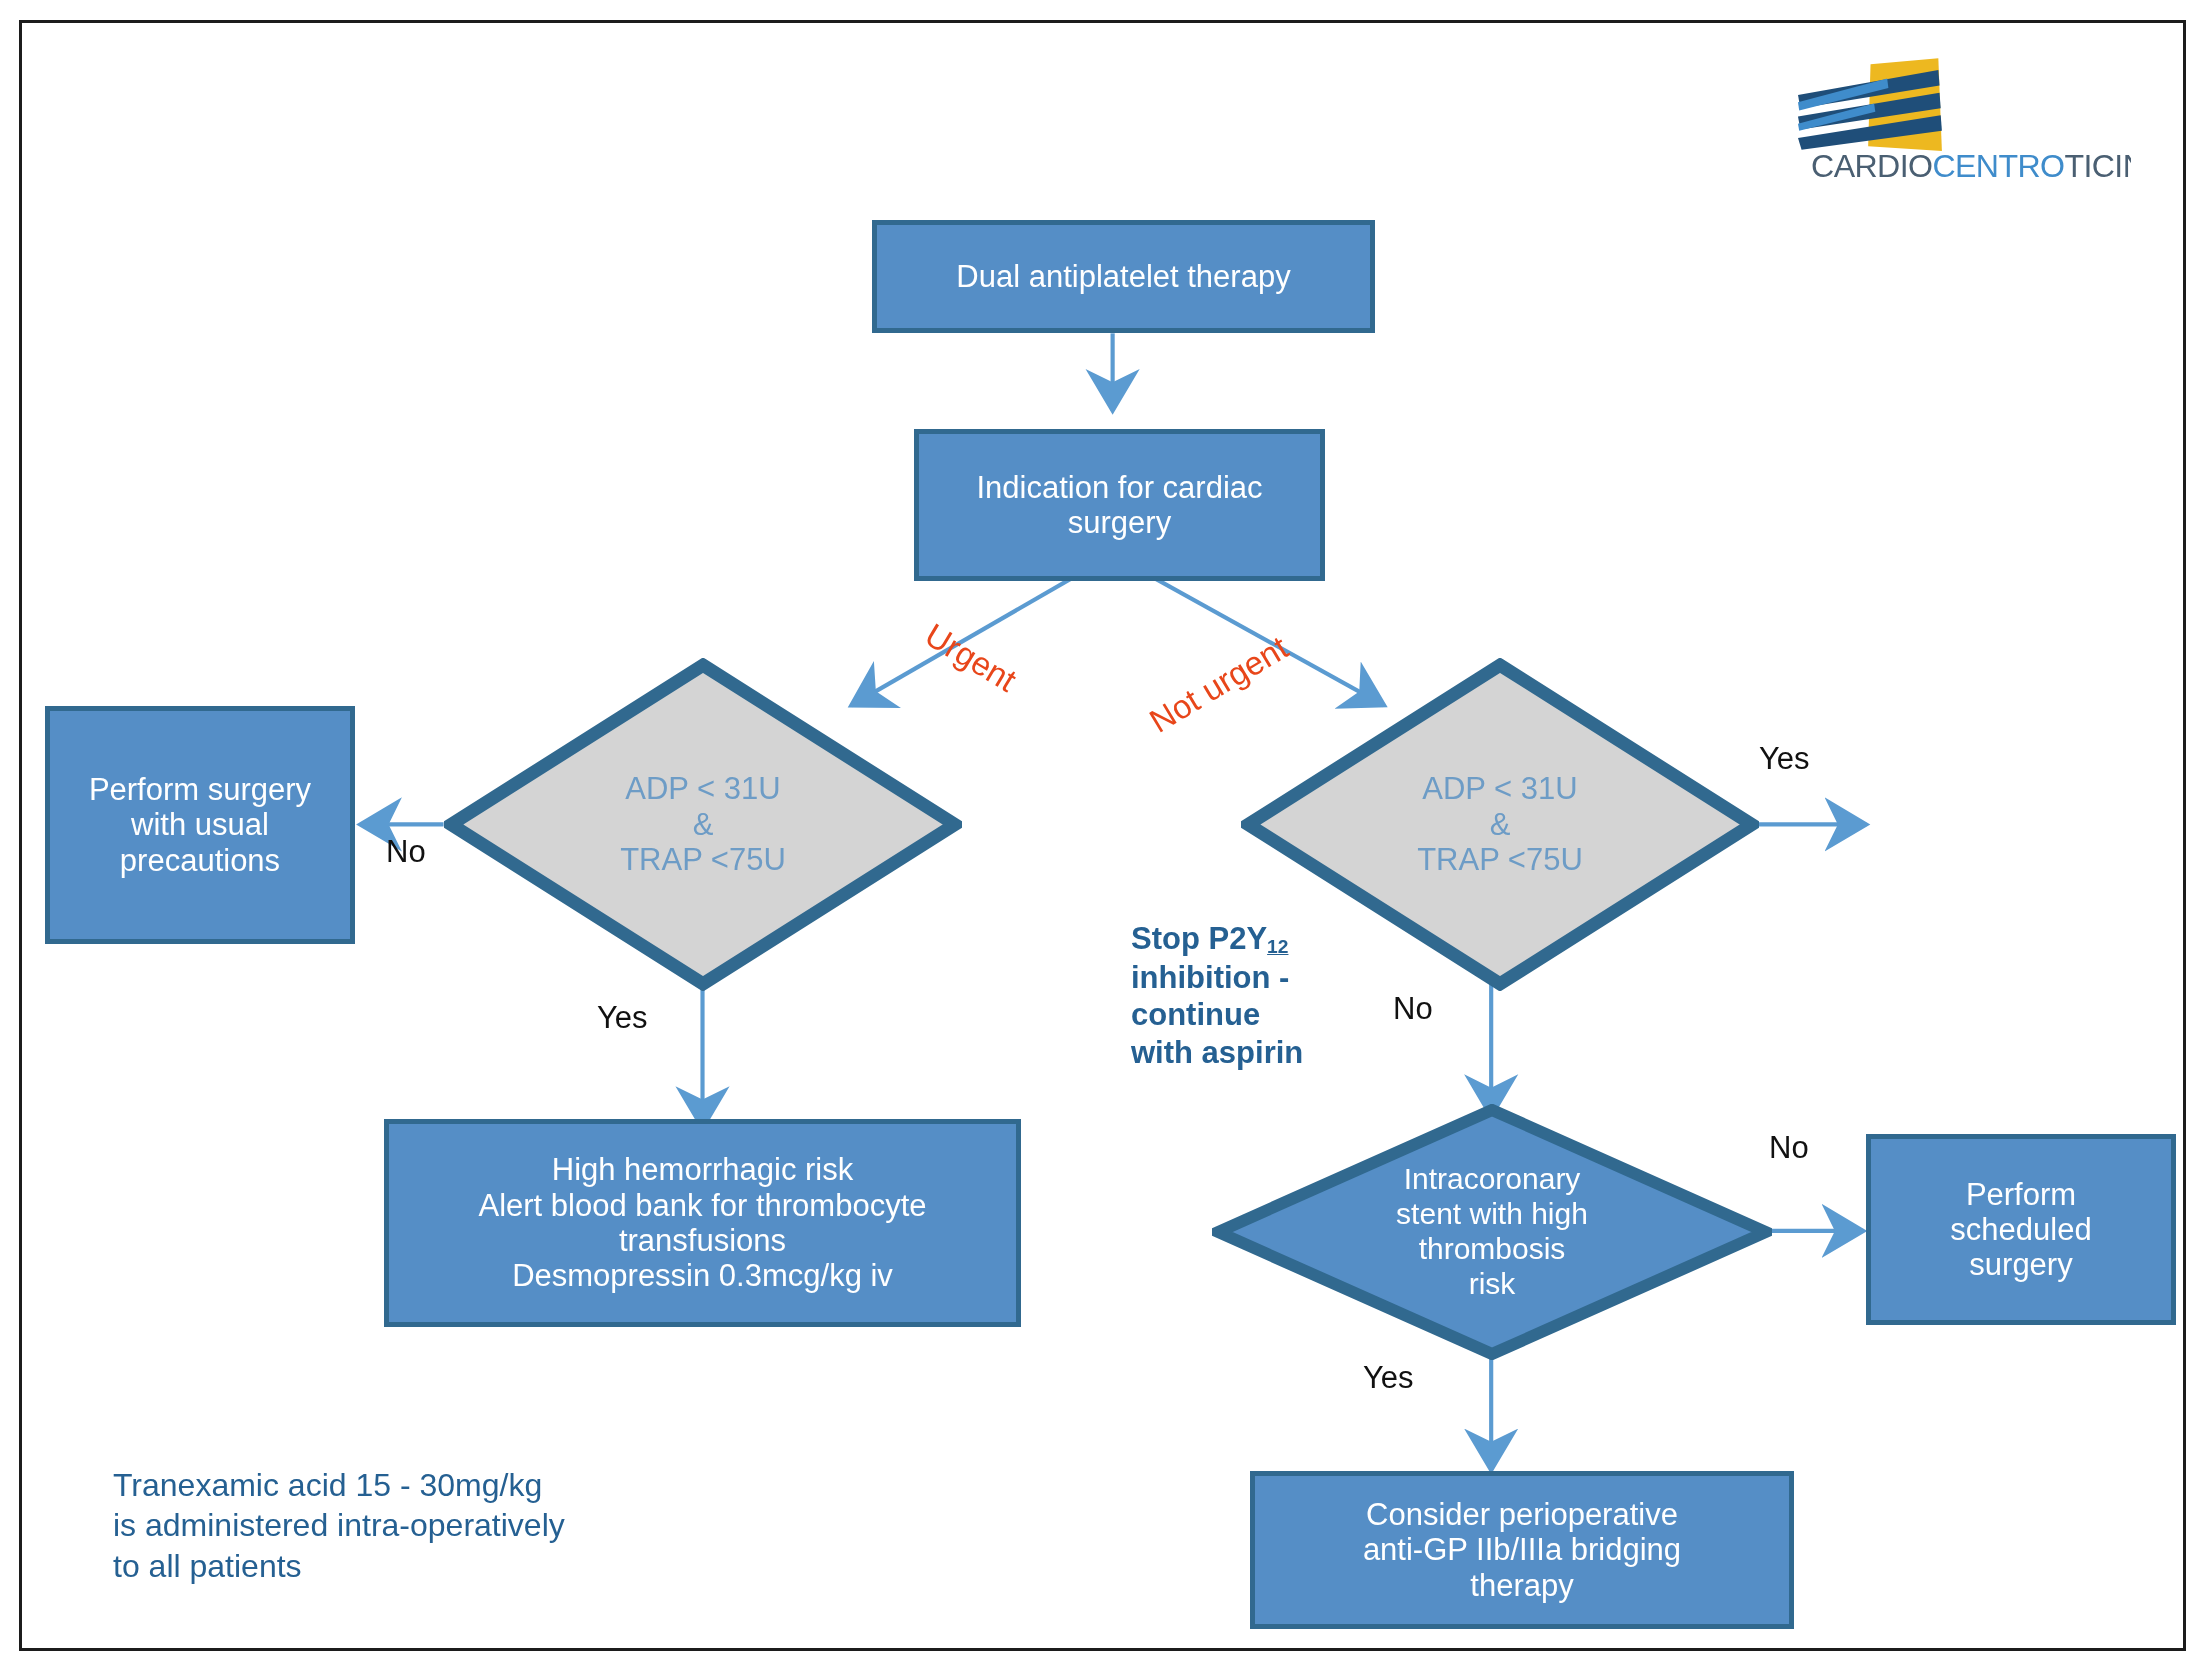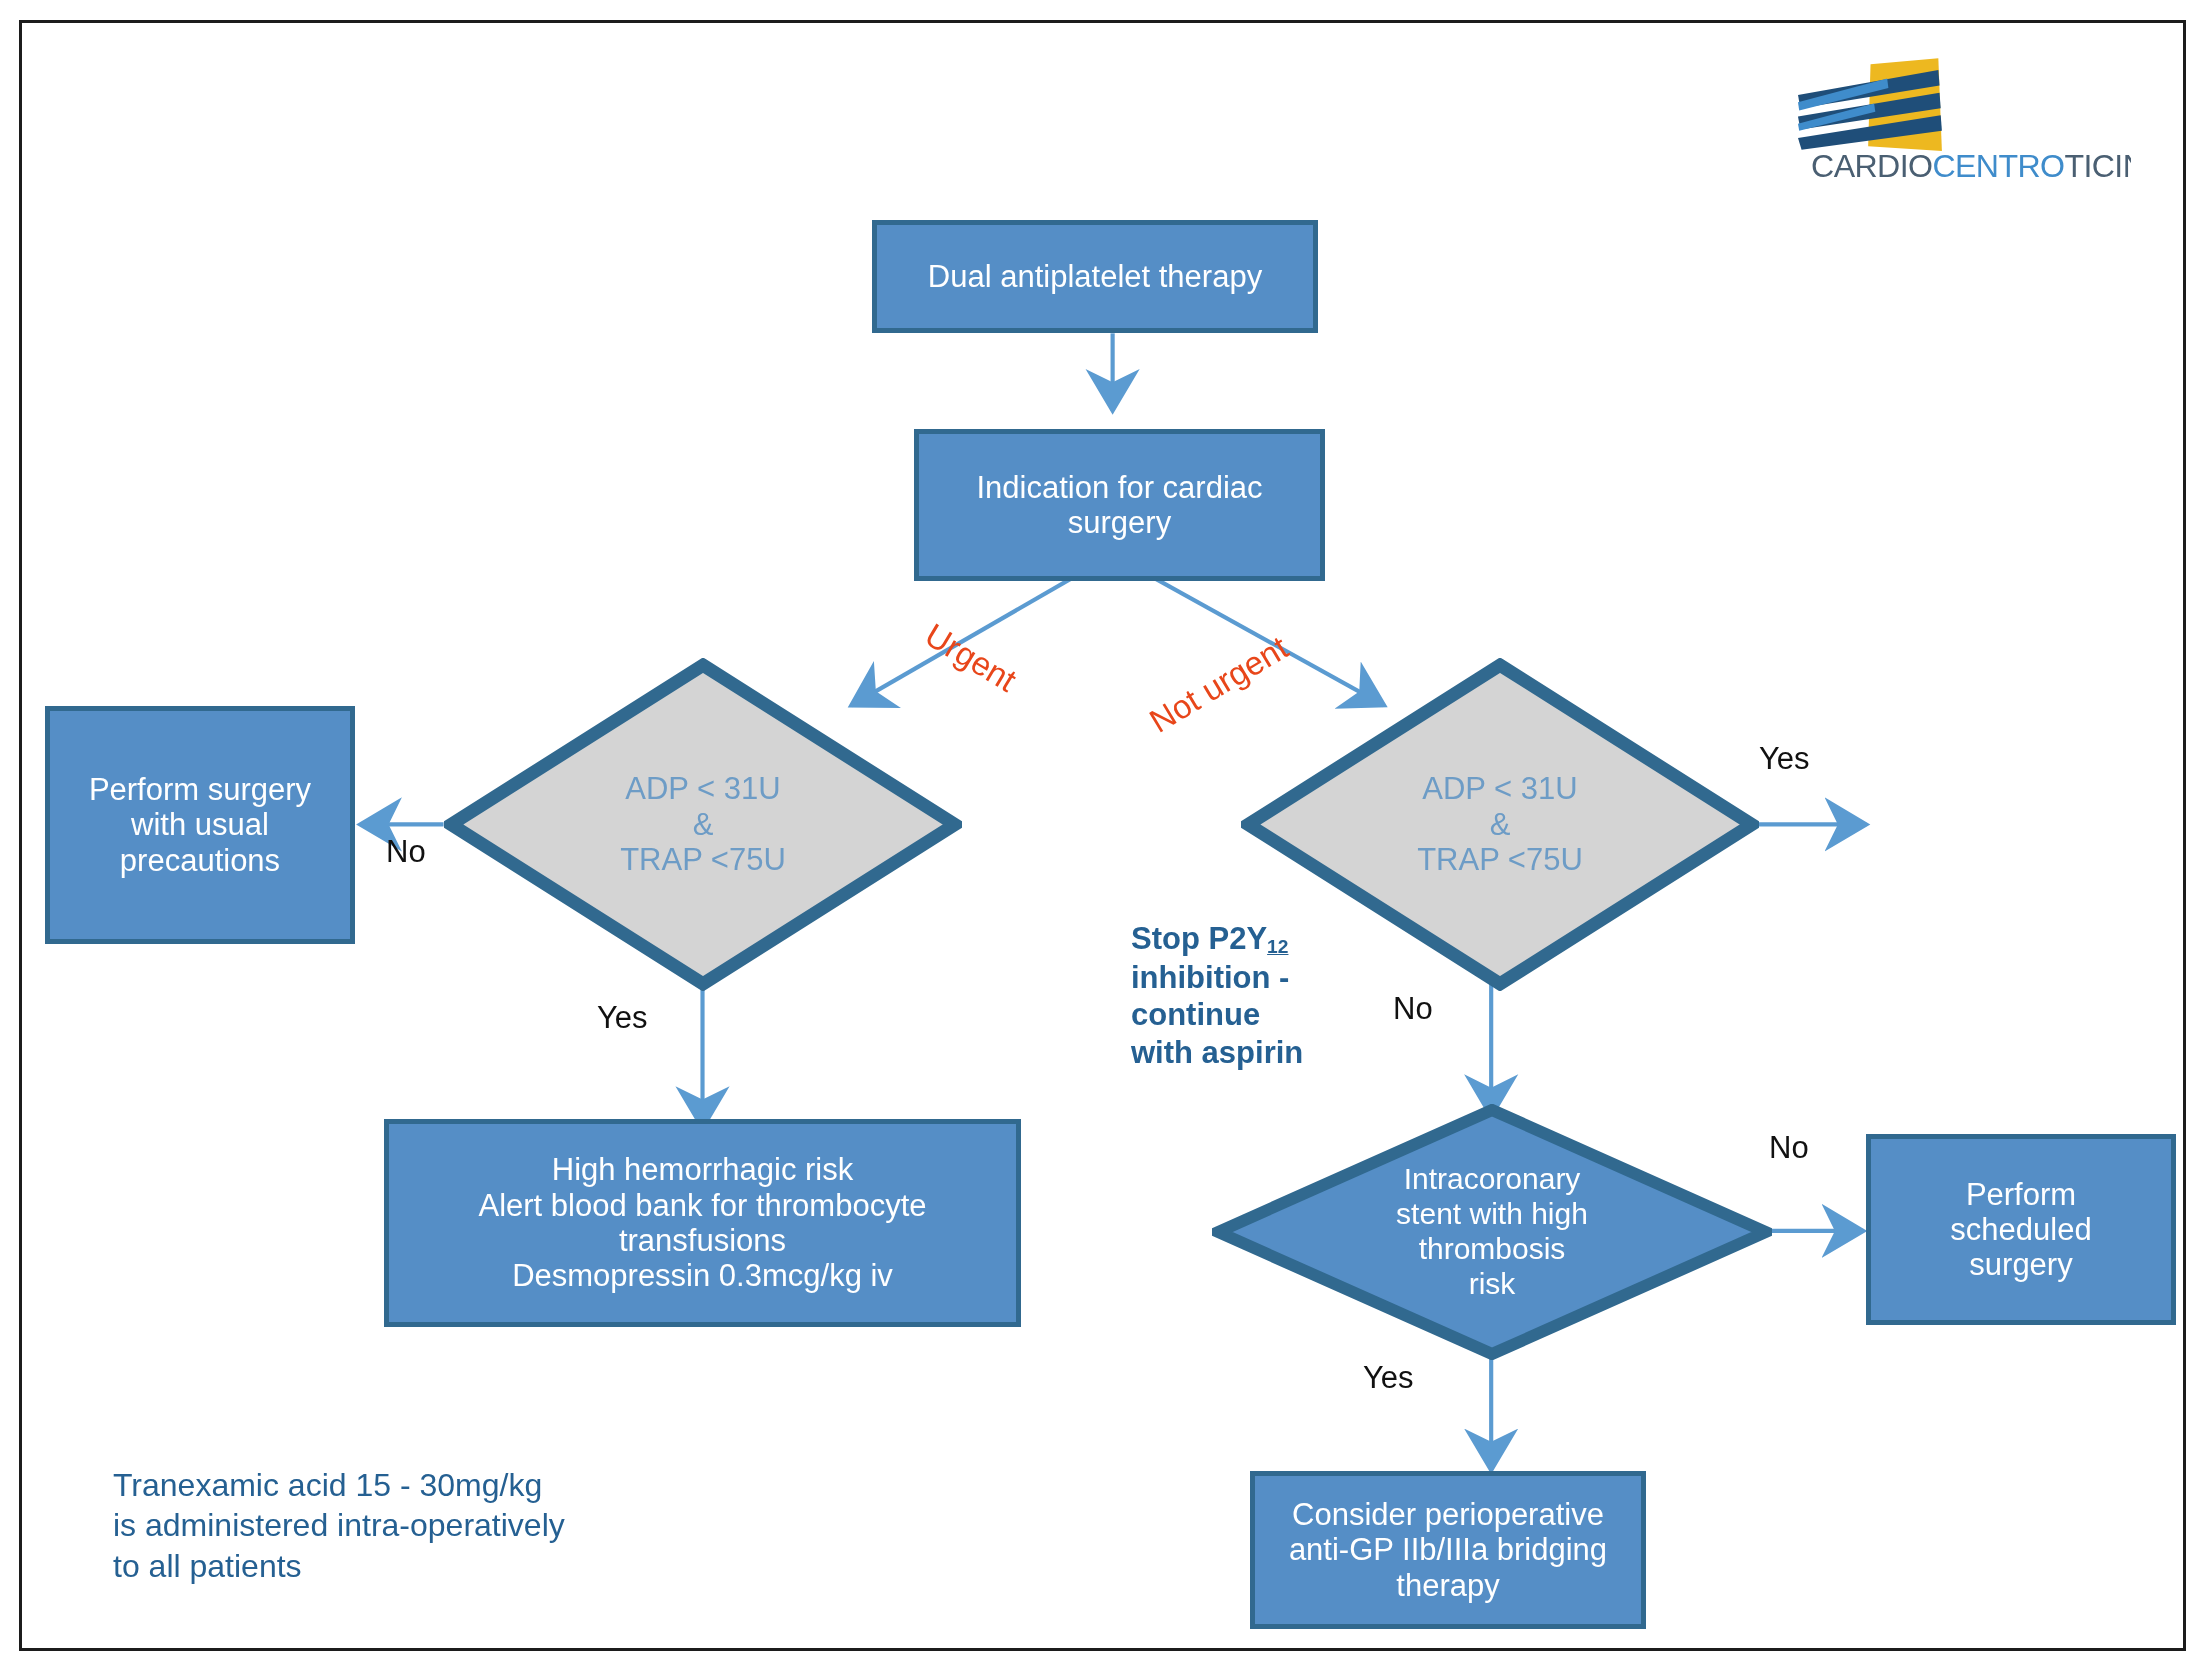--- a/index.html
+++ b/index.html
@@ -156,21 +156,21 @@
       <path d="M2920 1385 L3135 1385"></path>
 
       <path d="M2505 1640 L2505 1875"></path>
 
       <path d="M2855 2068 L3130 2068"></path>
 
       <path d="M2505 2260 L2505 2470"></path>
     </g>
   </svg>
 
-  <div class="node" style="left:872px;top:220px;width:446px;height:113px;">
+  <div class="node" style="left:872px;top:220px;width:503px;height:113px;">
     <span>Dual antiplatelet therapy</span>
   </div>
 
   <div class="node" style="left:914px;top:429px;width:411px;height:152px;white-space:pre-line;">
     <span>Indication for cardiac
 surgery</span>
   </div>
 
   <div class="diamond gray" style="left:444px;top:658px;width:518px;height:333px;">
     <svg viewBox="0 0 870 560" preserveAspectRatio="none" xmlns="http://www.w3.org/2000/svg">
@@ -219,21 +219,21 @@
 risk</span>
     </div>
   </div>
 
   <div class="node" style="left:1866px;top:1134px;width:310px;height:191px;white-space:pre-line;">
     <span>Perform
 scheduled
 surgery</span>
   </div>
 
-  <div class="node" style="left:1250px;top:1471px;width:396px;height:158px;white-space:pre-line;">
+  <div class="node" style="left:1250px;top:1471px;width:544px;height:158px;white-space:pre-line;">
     <span>Consider perioperative
 anti-GP IIb/IIIa bridging
 therapy</span>
   </div>
 
   <div class="elabel branch" style="left:938px;top:616px;transform:rotate(31deg);transform-origin:left top;">Urgent</div>
 
   <div class="elabel branch" style="left:1143px;top:708px;transform:rotate(-31deg);transform-origin:left top;">Not urgent</div>
 
   <div class="elabel" style="left:386px;top:834px;">No</div>

